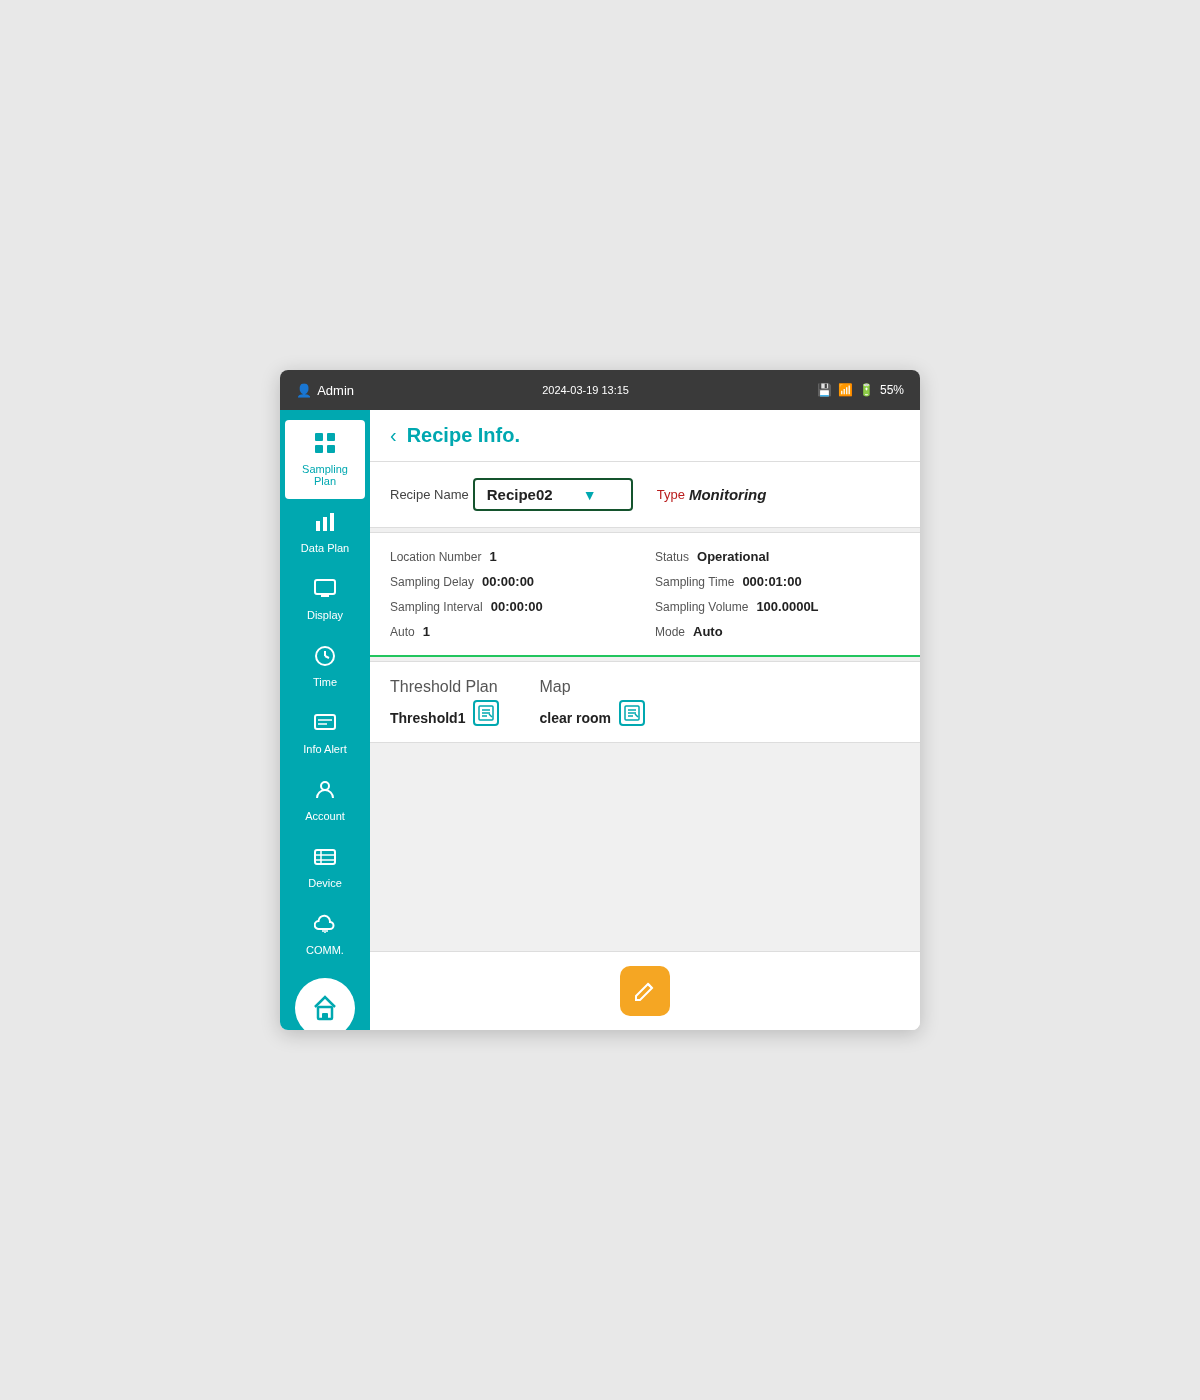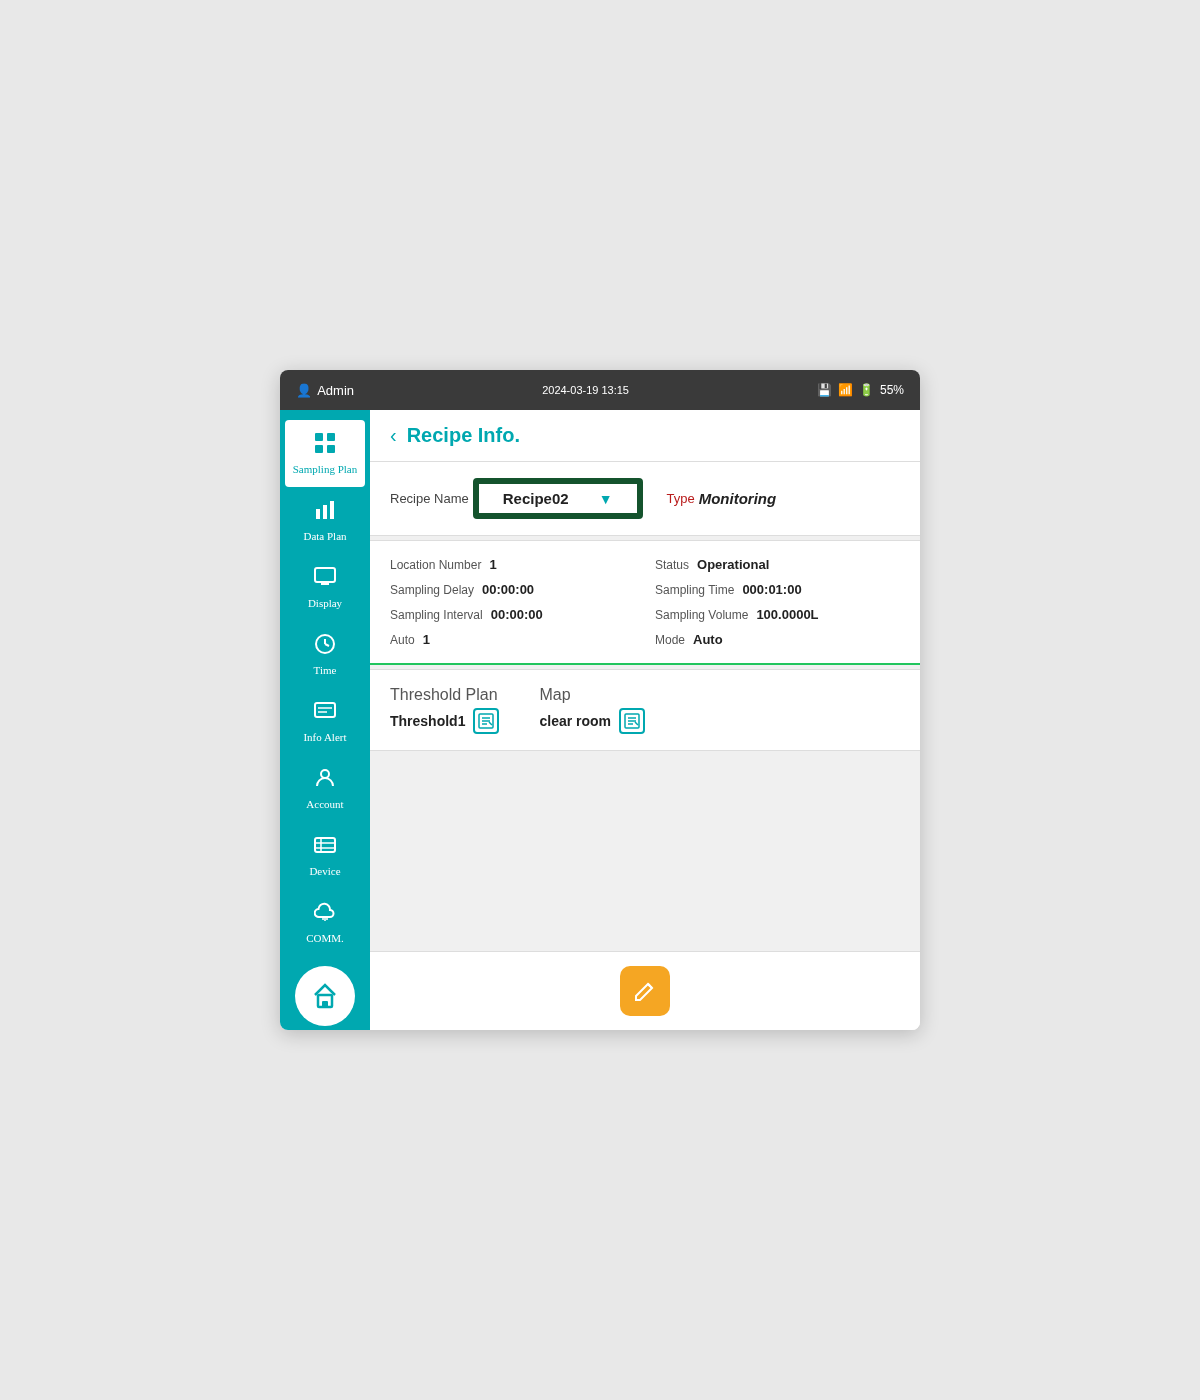--- a/index.html
+++ b/index.html
@@ -63,21 +63,20 @@
       flex-direction: column;
       align-items: center;
       justify-content: center;
       width: 100%;
       padding: 12px 5px;
       color: #fff;
       font-size: 11px;
       cursor: pointer;
       gap: 4px;
       text-align: center;
-      font-family: Liberation Serif, serif;
     }
     .sidebar-item.active {
       background: #fff;
       color: #00a8b0;
       border-radius: 4px;
       width: 80px;
       margin: 0 auto;
     }
     .sidebar-item.active .sidebar-icon {
       color: #00a8b0;
@@ -147,23 +146,23 @@
       border-bottom: 1px solid #ddd;
     }
     .recipe-label {
       font-size: 13px;
       color: #444;
       white-space: nowrap;
     }
     .recipe-select {
       display: flex;
       align-items: center;
-      border: 6px solid #14532d;
+      border: 2px solid #14532d;
       border-radius: 4px;
-      padding: 6px 24px;
+      padding: 6px 12px;
       gap: 30px;
       background: #fff;
       min-width: 160px;
       cursor: pointer;
     }
     .recipe-select-value {
       font-size: 15px;
       font-weight: bold;
       color: #222;
     }
@@ -226,21 +225,21 @@
       display: flex;
       flex-direction: column;
       gap: 4px;
     }
     .threshold-key {
       font-size: 16px;
       color: #555;
     }
     .threshold-val-row {
       display: flex;
-      align-items: center;
+      align-items: flex-end;
       gap: 8px;
     }
     .threshold-val {
       font-size: 14px;
       font-weight: bold;
       color: #222;
     }
     .view-icon {
       width: 26px;
       height: 26px;

